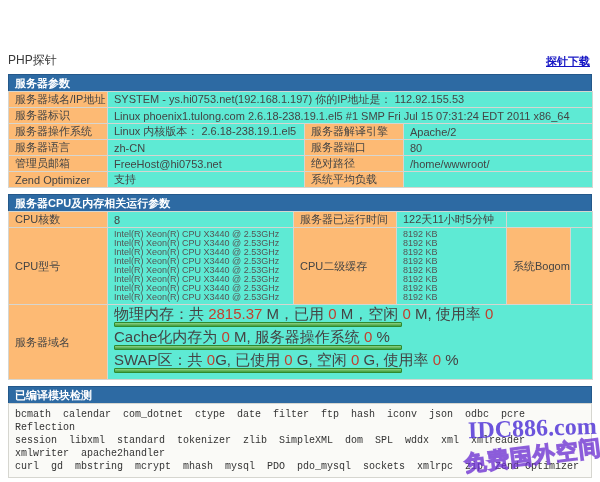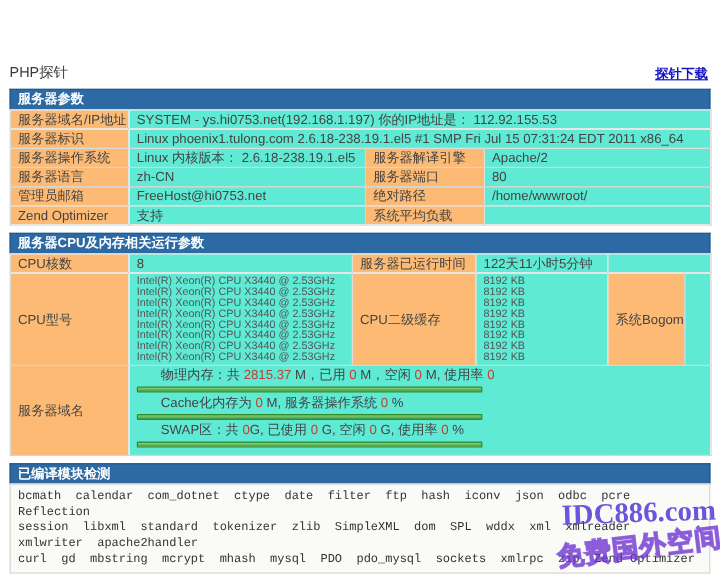--- a/index.html
+++ b/index.html
@@ -23,21 +23,21 @@
   td {
     border:1px solid #d6d6d0; background:#5eead4;
     height:14px; padding:0 6px; font-size:11px; color:#444;
     overflow:hidden; white-space:nowrap; vertical-align:middle;
   }
   td.lbl { background:#fdba74; }
   .red { color:#c1402f; }
   .cpu-lines div { font-size:9px; line-height:9px; color:#555; }
   td.cpu-cell { padding:2px 6px; }
   td.mem-cell { padding:2px 6px 3px; white-space:normal; }
-  .mem-text { font-size:11px; line-height:13px; white-space:nowrap;margin-left:20px; }
+  .mem-text { font-size:15px; line-height:13px; white-space:nowrap; }
   .mem-bar {
     width:288px; height:5px; margin:2px 0 3px;
     background:linear-gradient(#8fd287, #3f9e3c);
     border:1px solid #2f8a2e; border-radius:1px;
   }
   .mod-box {
     border:1px solid #d6d6d0; background:#fafaf7;
     padding:4px 6px;
     font-family:"Liberation Mono", "DejaVu Sans Mono", monospace;
     font-size:10px; line-height:13px; color:#333;

